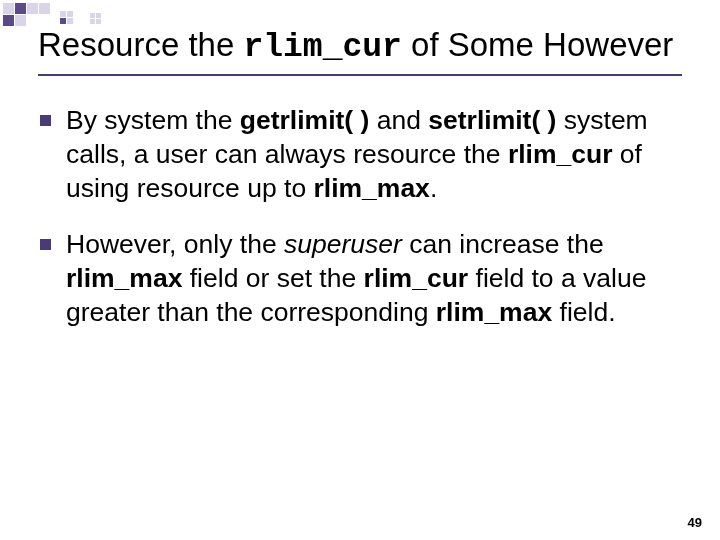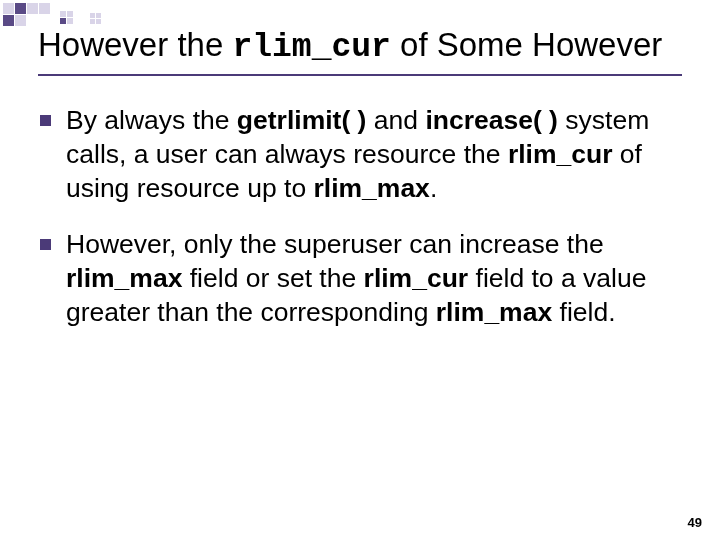--- a/index.html
+++ b/index.html
@@ -55,20 +55,21 @@
     top: 11px;
     width: 11px;
     height: 11px;
     background: #4b3a78;
   }
   .mono {
     font-family: Liberation Sans, sans-serif;
     font-weight: bold;
   }
   .ital {
+    font-style: italic;
   }
   .page-num {
     position: absolute;
     bottom: 10px;
     right: 18px;
     font-size: 13px;
     font-weight: bold;
     color: #000;
     margin-top: 20px;
   }
@@ -88,26 +89,26 @@
     <div class="sq" style="left: 60px; top: 18px; width: 6px; height: 6px; background: rgb(90, 74, 134);"></div>
     <div class="sq" style="left: 67px; top: 18px; width: 6px; height: 6px; background: rgb(217, 212, 232);"></div>
     <div class="sq" style="left: 90px; top: 13px; width: 5px; height: 5px; background: rgb(217, 212, 232);"></div>
     <div class="sq" style="left: 96px; top: 13px; width: 5px; height: 5px; background: rgb(217, 212, 232);"></div>
     <div class="sq" style="left: 90px; top: 19px; width: 5px; height: 5px; background: rgb(217, 212, 232);"></div>
     <div class="sq" style="left: 96px; top: 19px; width: 5px; height: 5px; background: rgb(217, 212, 232);"></div>
   </div>
 
 <div class="content">
   <h1>
-    <span>However the </span><span class="mono">rlim_cur</span><span> of Some However</span>
+    <span>Resource the </span><span class="mono">rlim_cur</span><span> of Some However</span>
   </h1>
 
   <ul>
     <li>
-      <span>By always the </span><span class="mono">getrlimit( )</span><span> and </span><span class="mono">increase( )</span><span> system calls, a user can always resource the </span><span class="mono">rlim_cur</span><span> of using resource up to </span><span class="mono">rlim_max</span><span>.</span>
+      <span>By system the </span><span class="mono">getrlimit( )</span><span> and </span><span class="mono">setrlimit( )</span><span> system calls, a user can always resource the </span><span class="mono">rlim_cur</span><span> of using resource up to </span><span class="mono">rlim_max</span><span>.</span>
     </li>
     <li>
       <span>However, only the </span><span class="ital">superuser</span><span> can increase the </span><span class="mono">rlim_max</span><span> field or set the </span><span class="mono">rlim_cur</span><span> field to a value greater than the corresponding </span><span class="mono">rlim_max</span><span> field.</span>
     </li>
   </ul>
 </div>
 
 <div class="page-num">49</div>
 
 </body></html>

